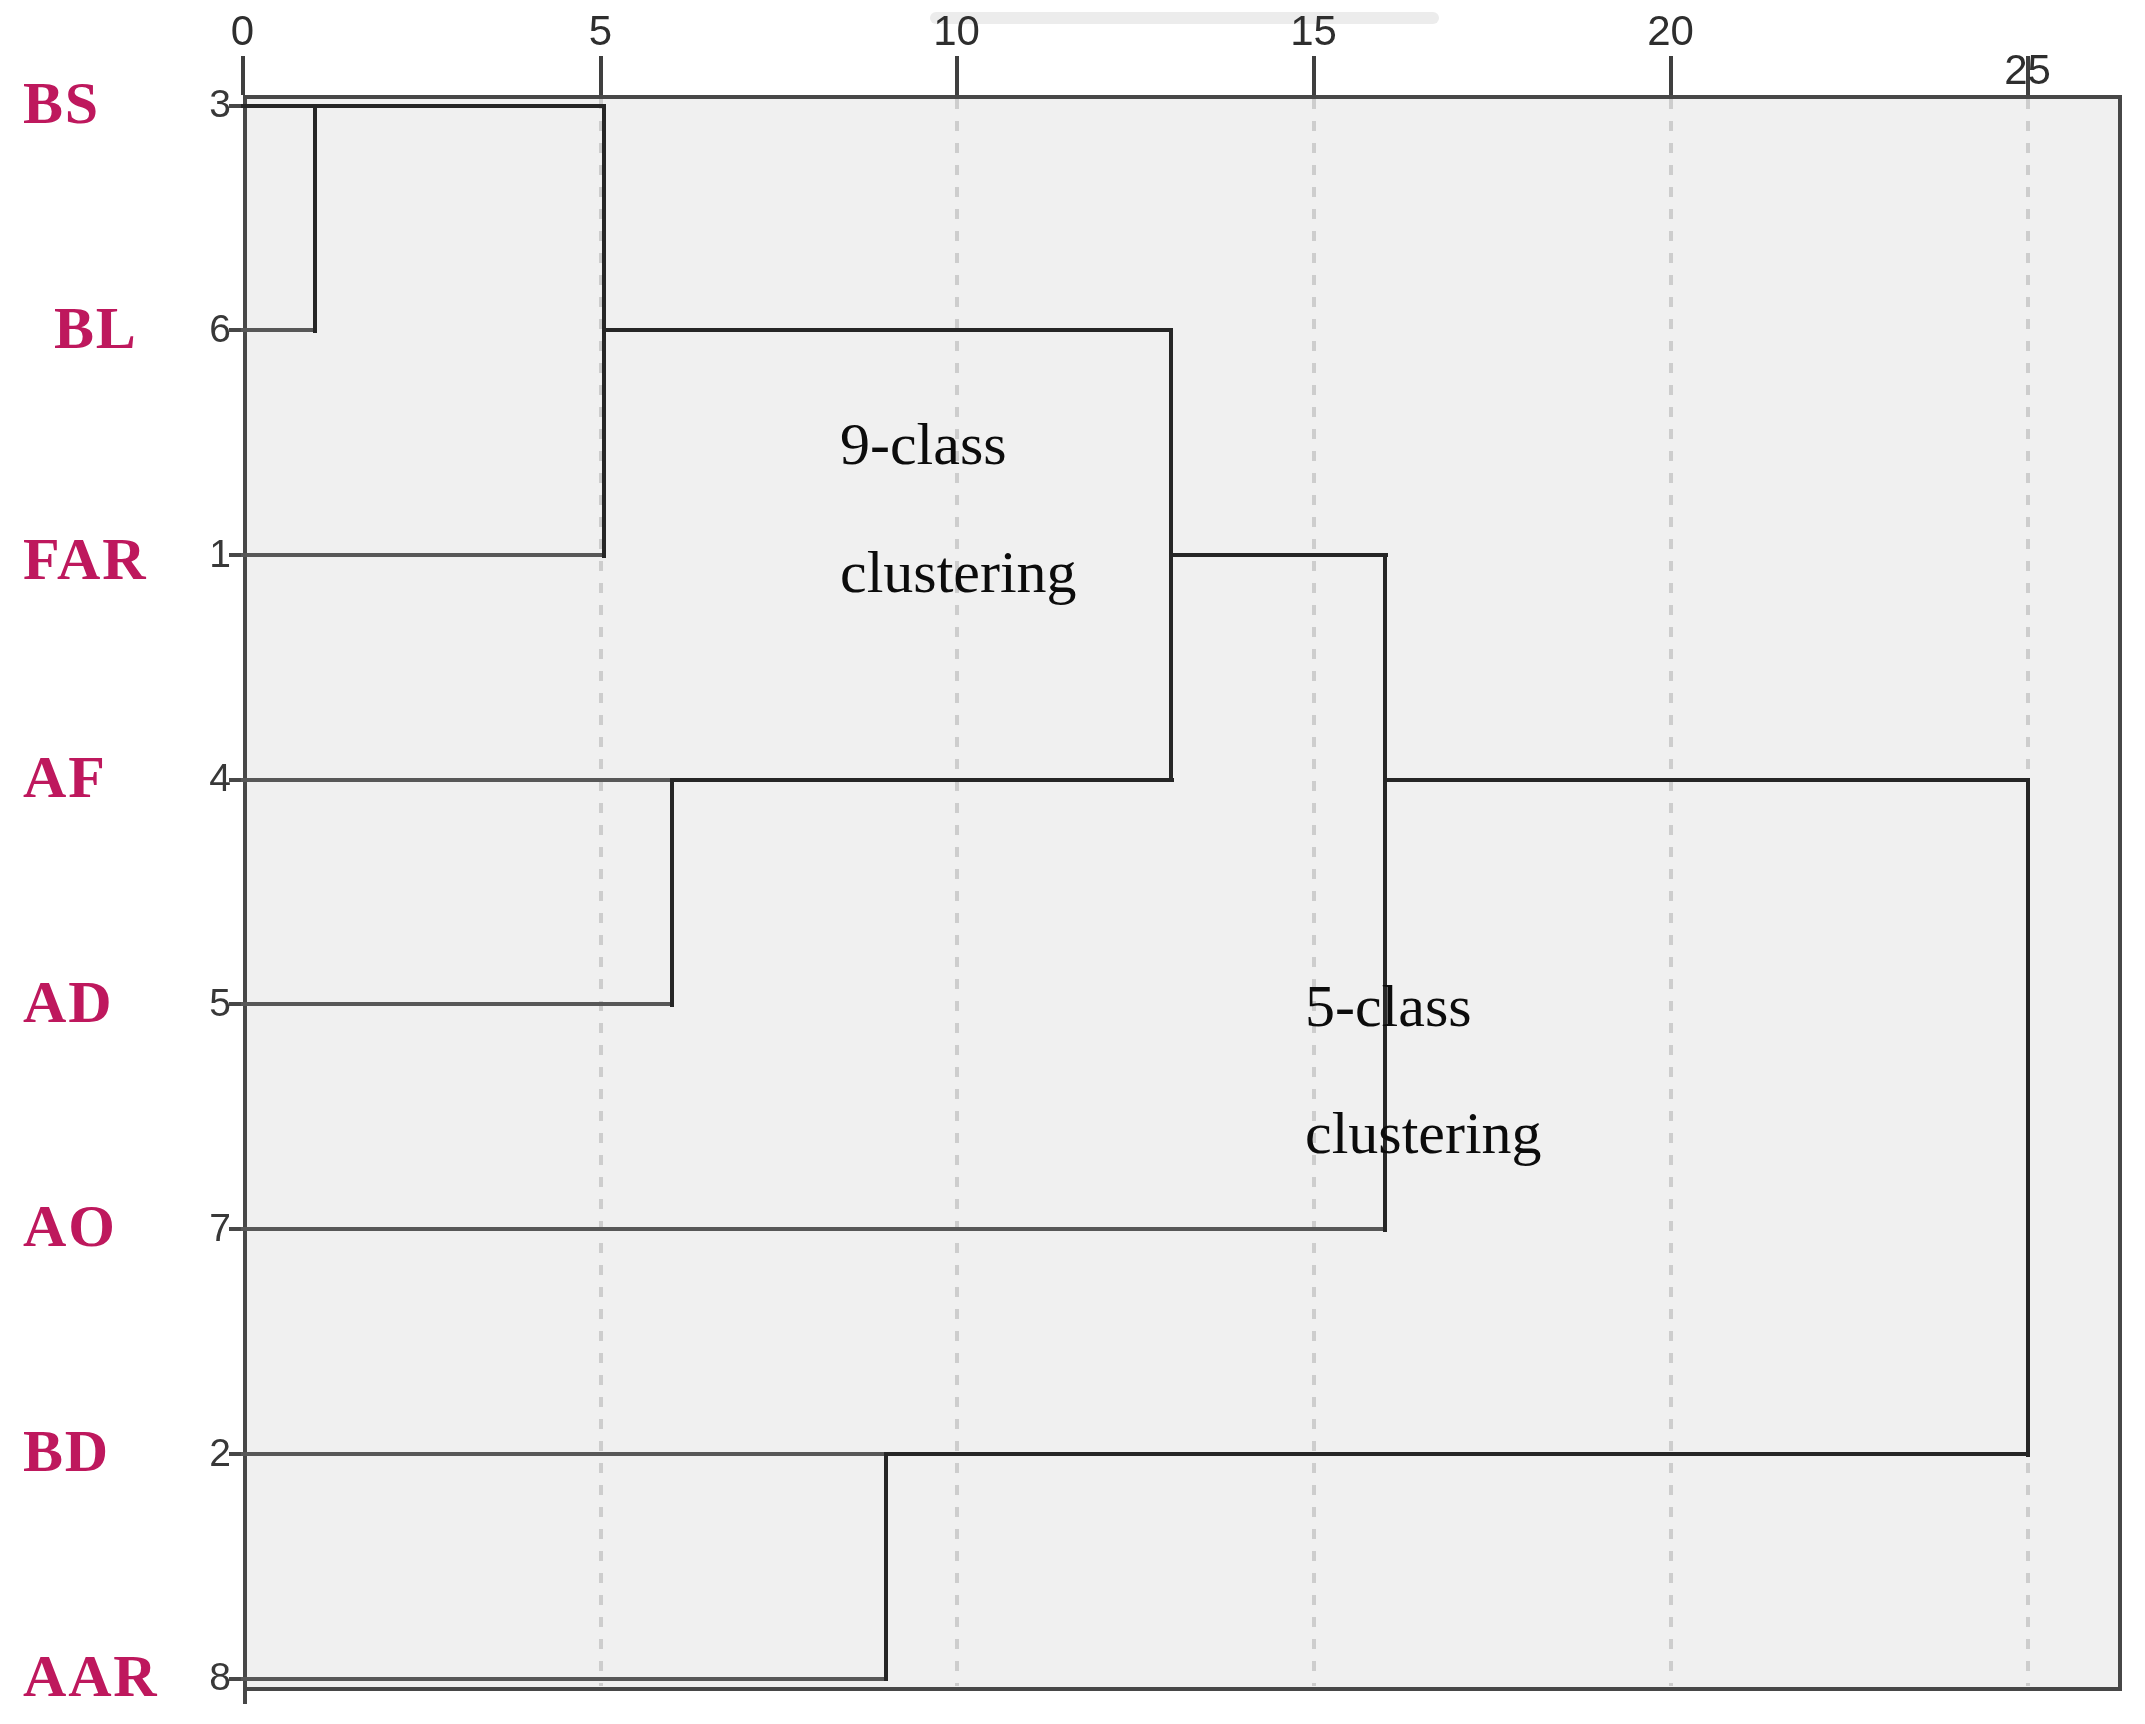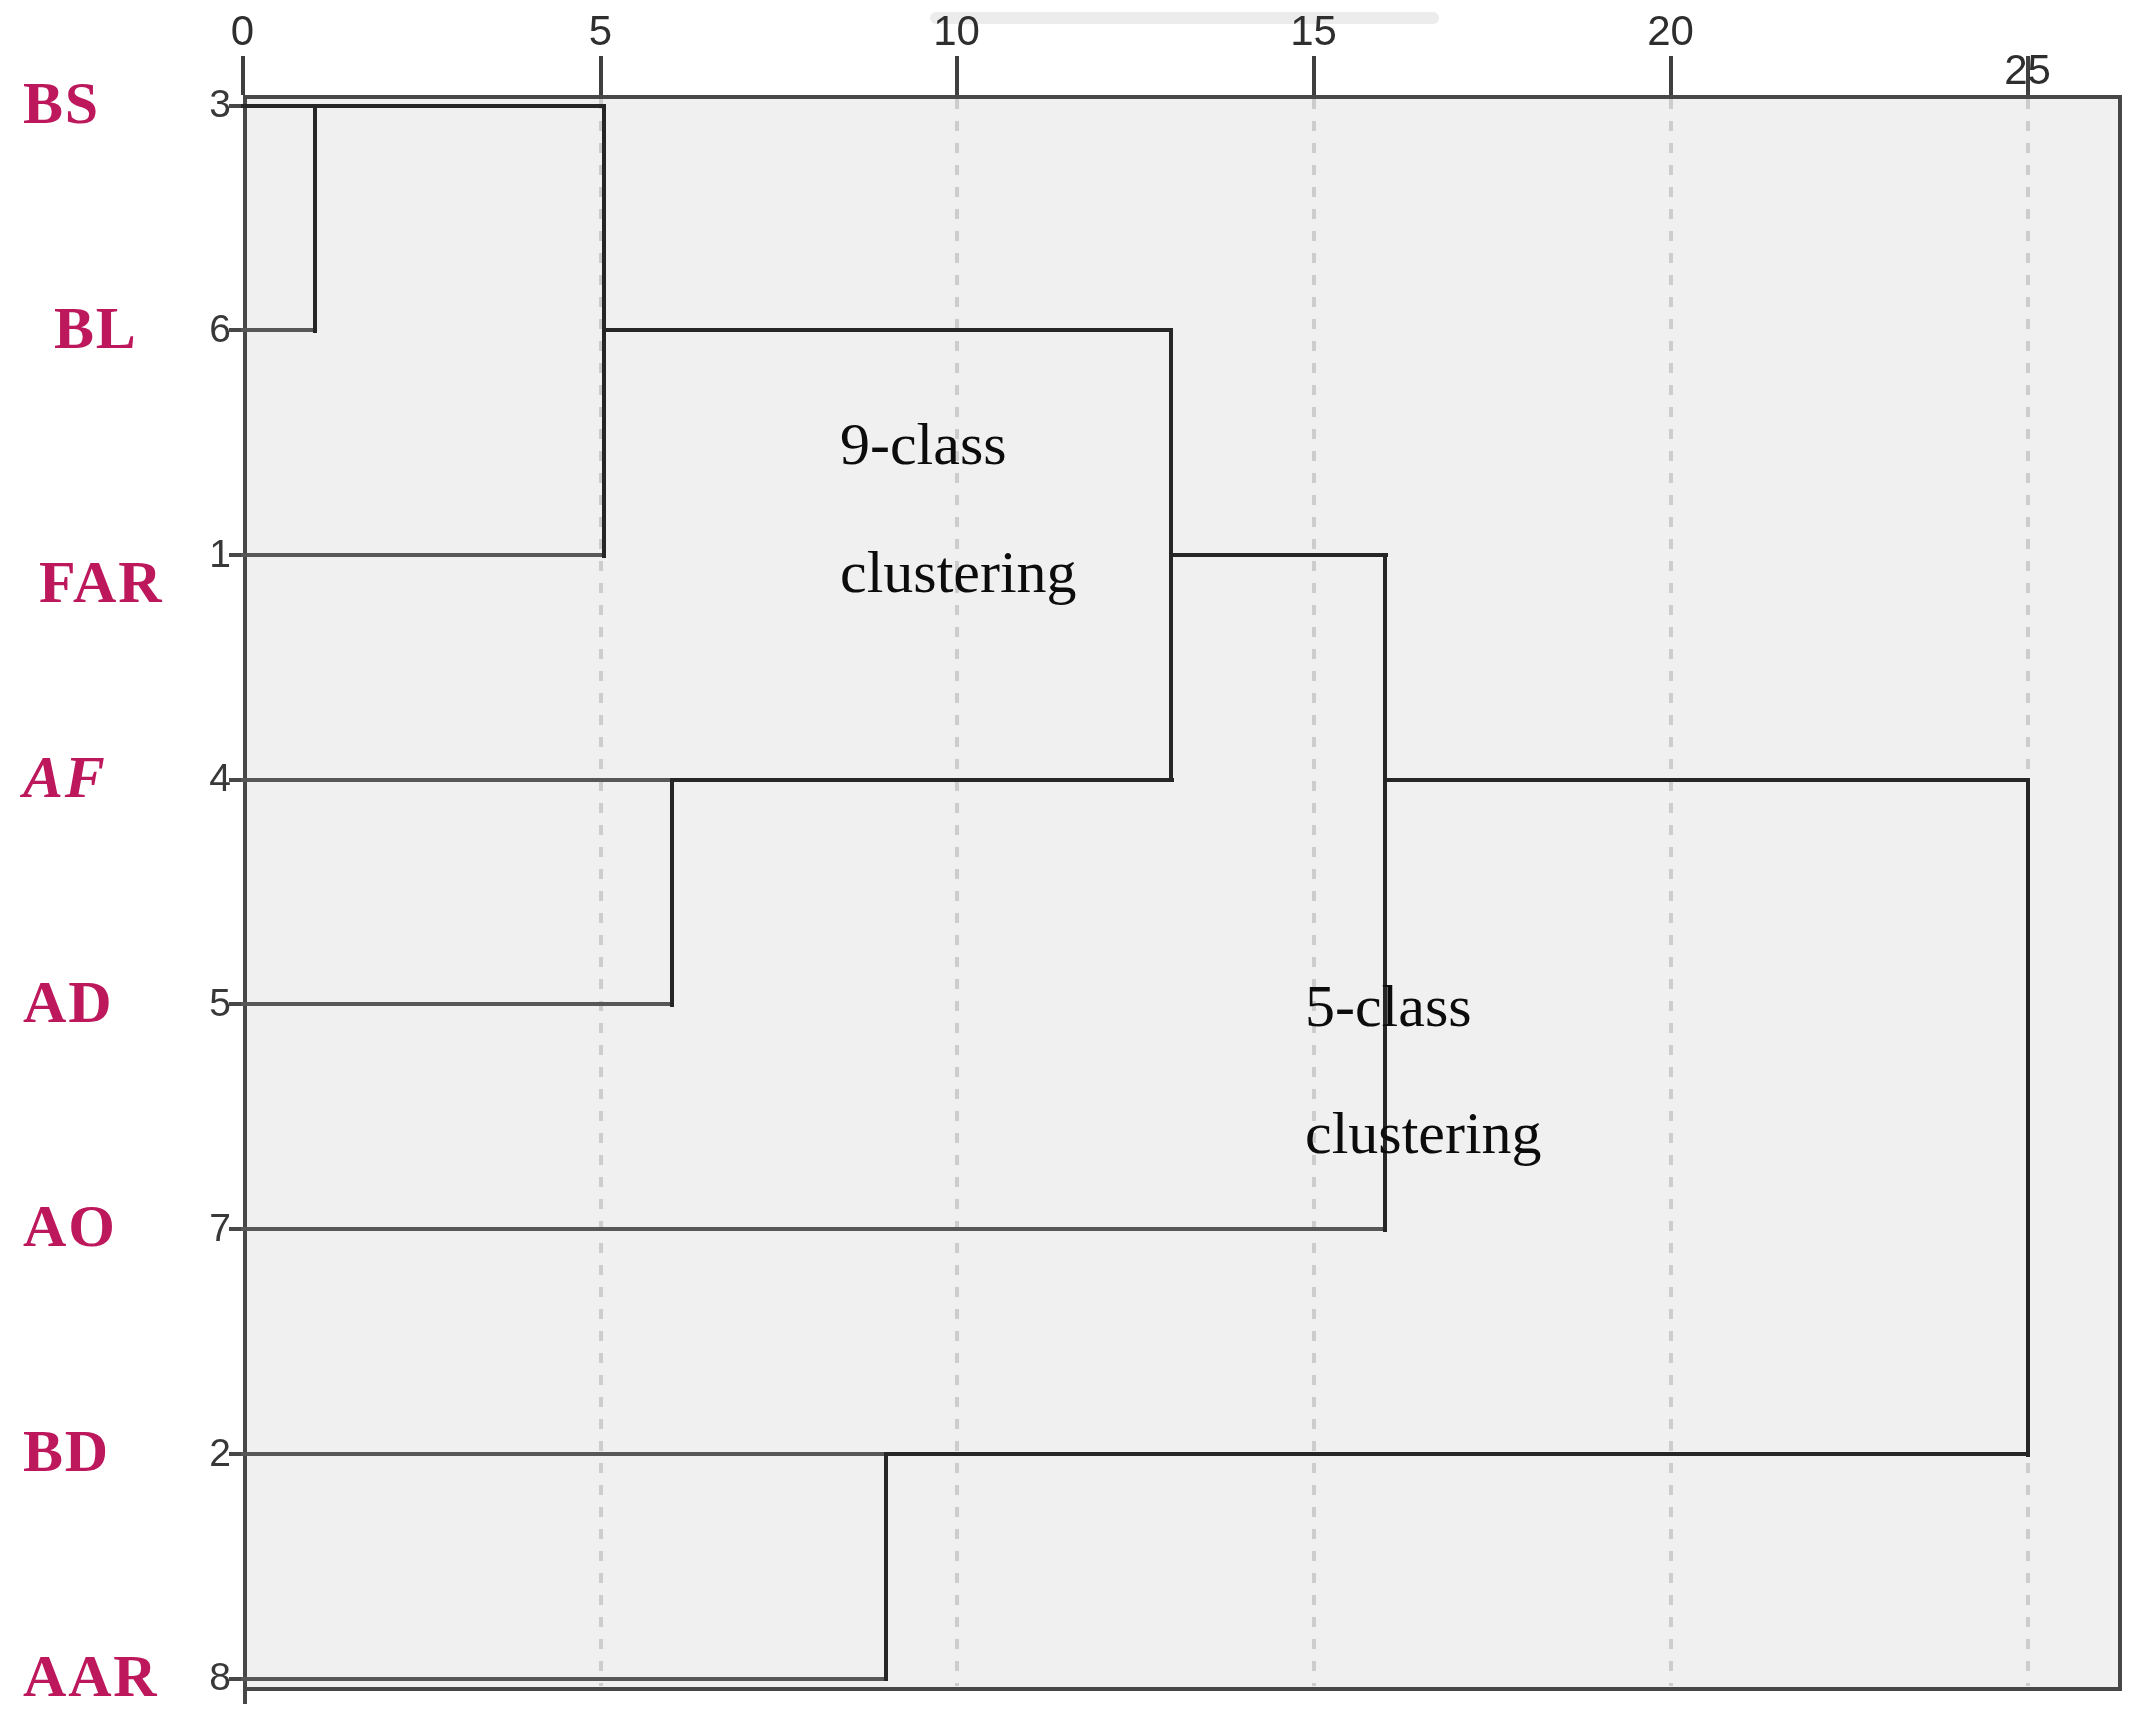--- a/index.html
+++ b/index.html
@@ -48,24 +48,24 @@
       <div class="tick-mark" style="left: 1669px;"></div>
       <div class="tick-label" style="left: 1618px;">20</div>
       <div class="tick-mark" style="left: 2026px;"></div>
       <div class="tick-label" style="left: 1975px; margin-top: 39px;">25</div>
       <div class="leaf-label" style="top: 73px;">BS</div>
       <div class="row-number" style="top: 84px;">3</div>
       <div class="row-stub" style="top: 104px;"></div>
       <div class="leaf-label" style="top: 298px; margin-left: 31px;">BL</div>
       <div class="row-number" style="top: 309px;">6</div>
       <div class="row-stub" style="top: 328px;"></div>
-      <div class="leaf-label" style="top: 552px; margin-left: 16px;">FAR</div>
+      <div class="leaf-label" style="top: 529px;">FAR</div>
       <div class="row-number" style="top: 534px;">1</div>
       <div class="row-stub" style="top: 553px;"></div>
-      <div class="leaf-label" style="top: 747px; font-style: italic;">AF</div>
+      <div class="leaf-label" style="top: 747px;">AF</div>
       <div class="row-number" style="top: 758px;">4</div>
       <div class="row-stub" style="top: 778px;"></div>
       <div class="leaf-label" style="top: 972px;">AD</div>
       <div class="row-number" style="top: 983px;">5</div>
       <div class="row-stub" style="top: 1002px;"></div>
       <div class="leaf-label" style="top: 1196px;">AO</div>
       <div class="row-number" style="top: 1208px;">7</div>
       <div class="row-stub" style="top: 1227px;"></div>
       <div class="leaf-label" style="top: 1421px;">BD</div>
       <div class="row-number" style="top: 1433px;">2</div>

